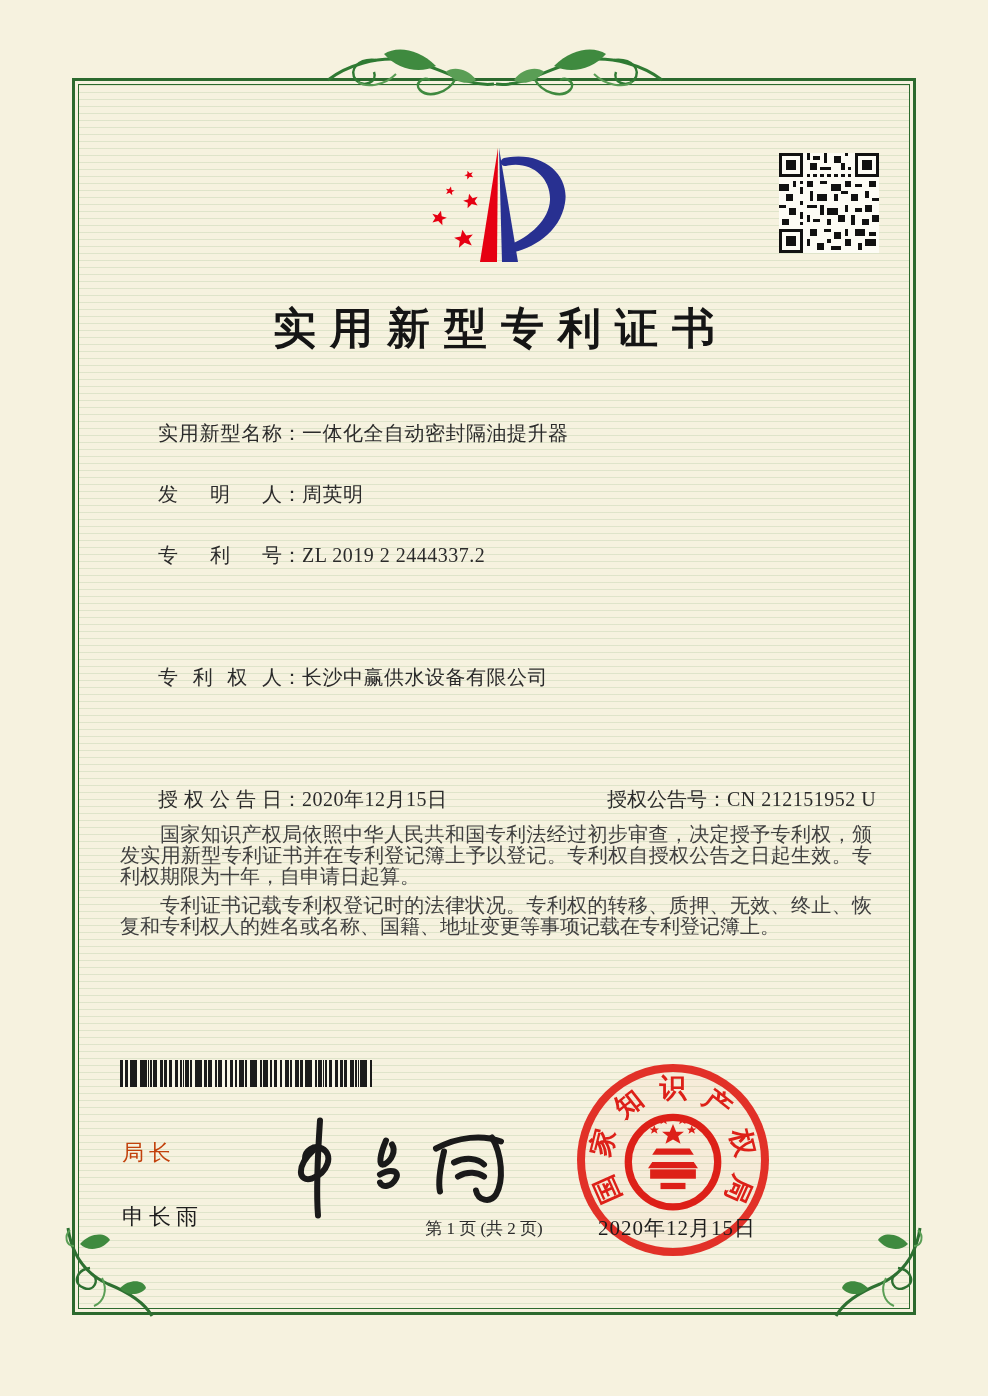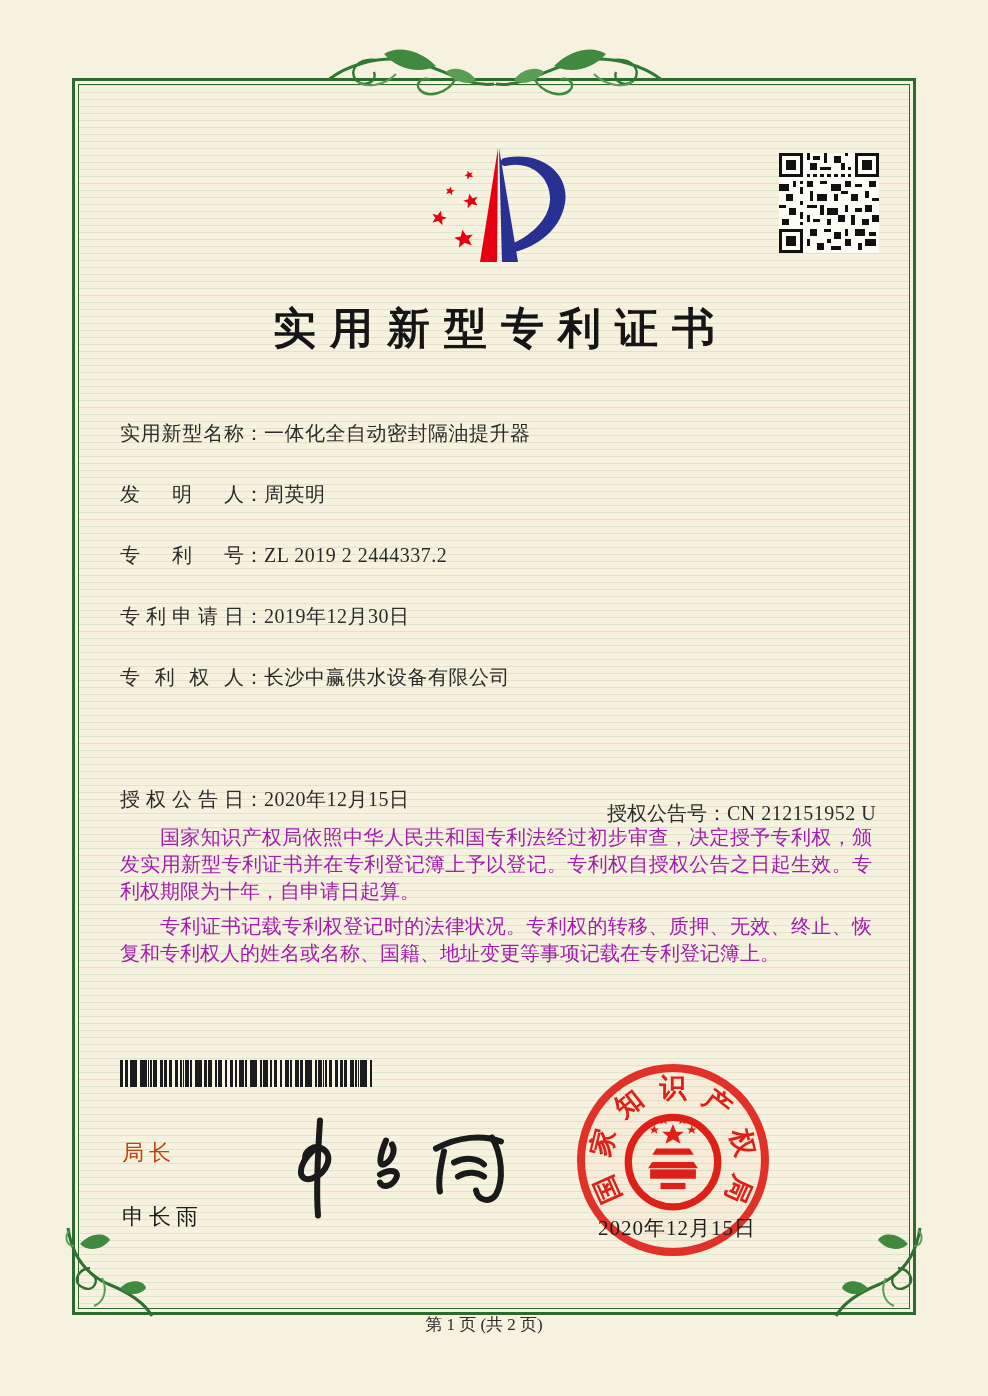--- a/index.html
+++ b/index.html
@@ -39,30 +39,30 @@
   .title{
     position:absolute;left:0;top:300px;width:988px;z-index:3;
     text-align:center;font-size:43px;font-weight:700;color:#151515;
     letter-spacing:14px;text-indent:14px;
   }
 
   
   .field-row{position:absolute;left:120px;z-index:3;font-size:20px;white-space:nowrap;}
   .flabel{
     display:inline-block;width:124px;vertical-align:bottom;
-    text-align:justify;text-align-last:justify;
+    text-align:justify;text-align-last:justify;margin-left:38px;
   }
   .colon{display:inline-block;}
   .fvalue{letter-spacing:0.5px;}
-  .grant-no{position:absolute;left:487px;top:14px;}
+  .grant-no{position:absolute;left:487px;top:0;}
 
   
   .legal{
     position:absolute;left:120px;top:824px;width:752px;z-index:3;
-    font-size:20px;line-height:27px;text-align:justify;color:#a21caf;
+    font-size:20px;line-height:21px;text-align:justify;color:#404040;
   }
   .legal p{margin:0 0 8px 0;text-indent:2em;}
 
   
   .barcode{
     position:absolute;left:120px;top:1060px;width:252px;height:27px;z-index:3;
     background:
       repeating-linear-gradient(90deg,#1b1b1b 0 2px,rgba(0,0,0,0) 2px 5px),
       repeating-linear-gradient(90deg,#1b1b1b 0 1px,rgba(0,0,0,0) 1px 7px),
       repeating-linear-gradient(90deg,#1b1b1b 0 3px,rgba(0,0,0,0) 3px 11px);
@@ -82,21 +82,21 @@
     font-size:27px;font-weight:700;color:#dd2018;
     transform-origin:center;
   }
   .emblem{position:absolute;left:50%;top:50%;transform:translate(-50%,-50%);}
   .seal-date{
     position:absolute;left:598px;top:1214px;z-index:6;
     font-size:21px;letter-spacing:1px;color:#1d1d1d;
   }
 
   .page-indicator{
-    position:absolute;left:0;top:1313px;width:968px;z-index:3;
+    position:absolute;left:0;top:1217px;width:968px;z-index:3;
     text-align:center;font-size:17px;color:#2b2b2b;
   }
   .back-note{
     position:absolute;left:0;top:1393px;width:912px;z-index:3;
     text-align:center;font-size:19px;letter-spacing:2px;color:#2b2b2b;
   }
 </style>
 </head>
 <body>
 
@@ -243,23 +243,20 @@
 
   <div class="field-row" style="top:420px">
     <span class="flabel">实用新型名称</span><span class="colon">：</span><span class="fvalue">一体化全自动密封隔油提升器</span>
   </div>
   <div class="field-row" style="top:481px">
     <span class="flabel">发明人</span><span class="colon">：</span><span class="fvalue">周英明</span>
   </div>
   <div class="field-row" style="top:542px">
     <span class="flabel">专利号</span><span class="colon">：</span><span class="fvalue">ZL 2019 2 2444337.2</span>
   </div>
-  <div class="field-row" style="top:603px">
-    <span class="flabel">专利申请日</span><span class="colon">：</span><span class="fvalue">2019年12月30日</span>
-  </div>
   <div class="field-row" style="top:664px">
     <span class="flabel">专利权人</span><span class="colon">：</span><span class="fvalue">长沙中赢供水设备有限公司</span>
   </div>
   <div class="field-row" style="top:786px;width:752px">
     <span class="flabel">授权公告日</span><span class="colon">：</span><span class="fvalue">2020年12月15日</span>
     <span class="grant-no"><span>授权公告号</span><span>：</span><span class="fvalue">CN 212151952 U</span></span>
   </div>
 
   <div class="legal">
     <p>国家知识产权局依照中华人民共和国专利法经过初步审查，决定授予专利权，颁发实用新型专利证书并在专利登记簿上予以登记。专利权自授权公告之日起生效。专利权期限为十年，自申请日起算。</p>

